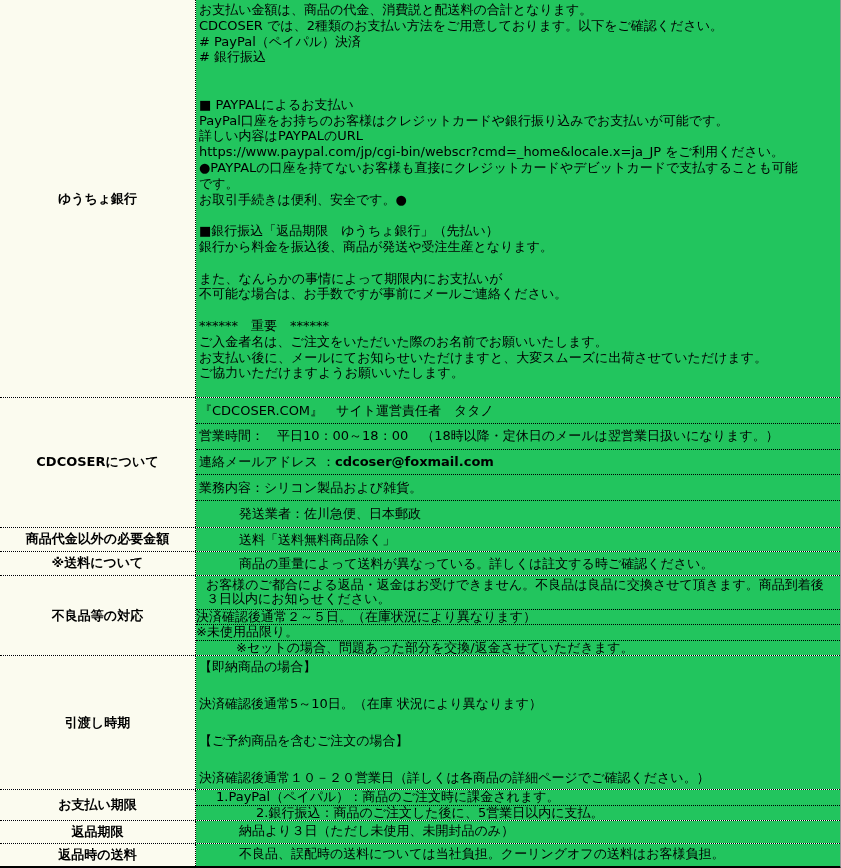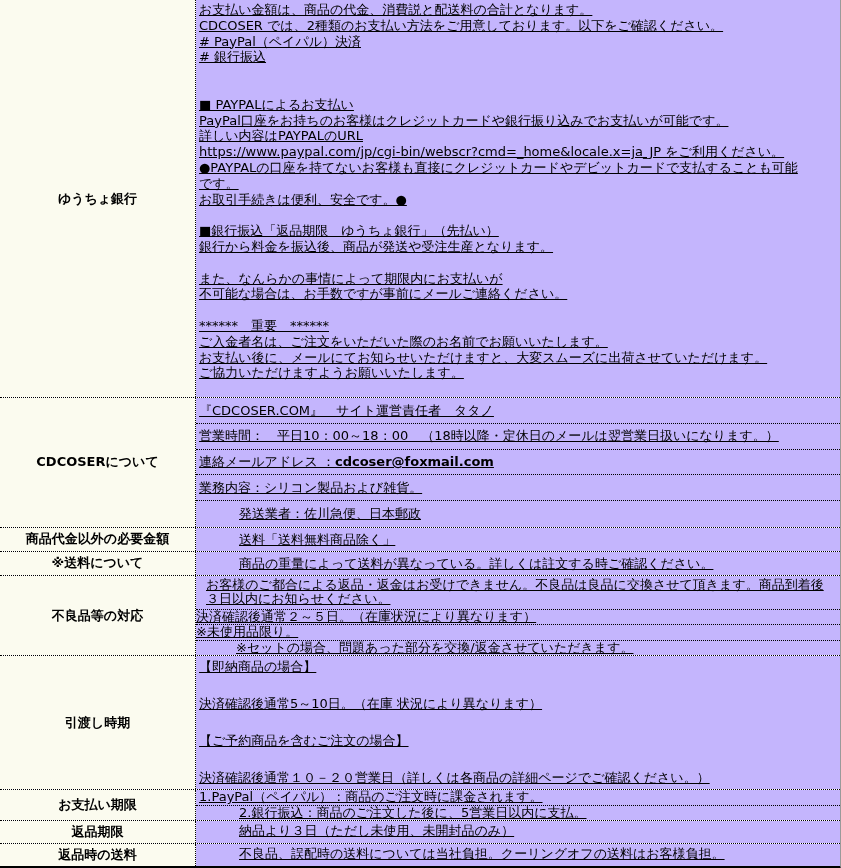--- a/index.html
+++ b/index.html
@@ -26,24 +26,23 @@
     border-right:1px dotted #000000;
     display:flex;
     align-items:center;
     justify-content:center;
     font-weight:bold;
     text-align:center;
     padding:2px;
   }
   .ccell {
     flex:1 1 auto;
-    background:#c4b5fd;
+    background:#22c55e;
     display:flex;
     flex-direction:column;
-    text-decoration:underline;
   }
   .textblock { padding:2px 3px; }
   .line {
     line-height:15.8px;
     min-height:15.8px;
     white-space:pre-wrap;
     word-break:break-all;
   }
   .subrow {
     border-bottom:1px dotted #000000;
@@ -61,21 +60,21 @@
   
   .row:nth-child(3) .ccell .subrow,
   .row:nth-child(4) .ccell .subrow { min-height:23px; }
   
   .row:nth-child(5) .subrow { padding:0 0; min-height:13.5px; line-height:14.5px; }
   .row:nth-child(5) .subrow:first-child { padding:2px 10px; }
   
   .row:nth-child(6) .ccell { min-height:128px; }
   .row:nth-child(6) .line { line-height:18.4px; min-height:18.4px; }
   
-  .row:nth-child(7) .subrow { padding:0 3px; min-height:13.5px; line-height:14.5px; }
+  .row:nth-child(7) .subrow { padding:0 20px; min-height:13.5px; line-height:14.5px; }
   
   .row:nth-child(8) .ccell .subrow,
   .row:nth-child(9) .ccell .subrow { min-height:18px; }
   .bold { font-weight:bold; }
 </style>
 </head>
 <body>
 
 <div class="table" id="shop-info-table">
     <div class="row">

